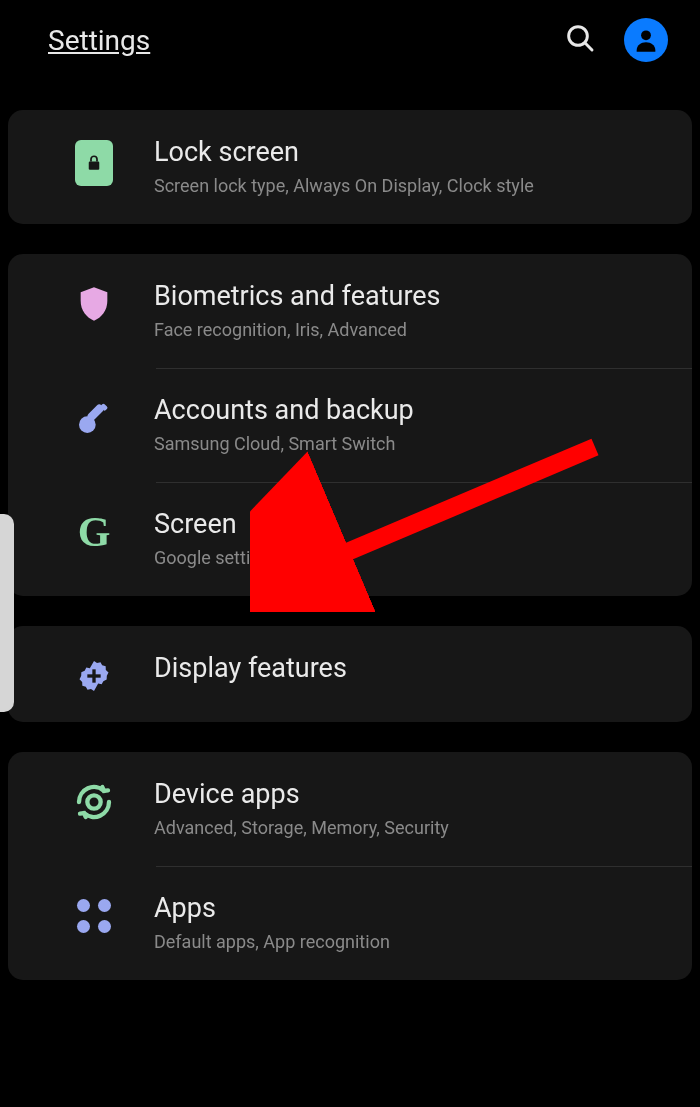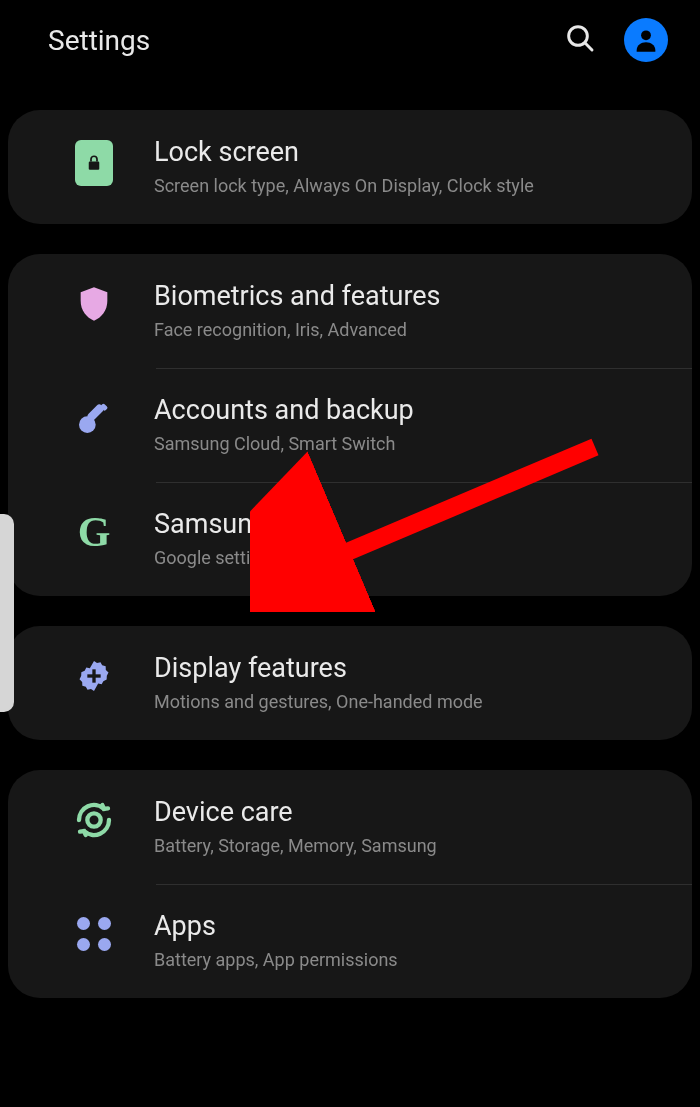--- a/index.html
+++ b/index.html
@@ -14,20 +14,21 @@
   .header {
     display: flex;
     align-items: center;
     padding: 18px 26px 18px 48px;
   }
   .header-title {
     color: #e8e8e8;
     font-size: 28px;
     font-weight: 400;
     flex: 1;
+    text-decoration: underline;
   }
   .header-icons {
     display: flex;
     align-items: center;
     gap: 28px;
     margin-right: 6px;
   }
   .search-icon svg { width: 32px; height: 32px; }
   .avatar {
     width: 44px;
@@ -35,21 +36,21 @@
     background: #0a7bff;
     border-radius: 50%;
     display: flex;
     align-items: center;
     justify-content: center;
   }
   .avatar svg { width: 28px; height: 28px; }
   .content { padding: 0 8px 0 8px; }
   .card {
     background: #171717;
-    border-radius: 32px;
+    border-radius: 15px;
     margin-top: 30px;
     overflow: hidden;
   }
   .item {
     display: flex;
     align-items: flex-start;
     padding: 26px 20px 26px 26px;
     position: relative;
   }
   .item + .item::before {
@@ -178,70 +179,69 @@
       <div class="text-wrap">
         <div class="title">Accounts and backup</div>
         <div class="subtitle">Samsung Cloud, Smart Switch</div>
       </div>
     </div>
     <div class="item">
       <div class="icon-wrap">
         <span class="g-letter">G</span>
       </div>
       <div class="text-wrap">
-        <div class="title">Samsung</div>
+        <div class="title">Screen</div>
         <div class="subtitle">Google settings</div>
       </div>
     </div>
   </div>
 
   <div class="card">
     <div class="item">
       <div class="icon-wrap">
         <svg viewBox="0 0 24 24" fill="#9aa8f0">
           <path d="M12 3l1.8 1.2 2.1-.5 1 1.9 2.1.6.1 2.2 1.6 1.5-1 2-.1 2.2-2 1-1 1.9-2.1-.5L12 21l-1.8-1.2-2.1.5-1-1.9-2.1-.6-.1-2.2L3.3 14l1-2 .1-2.2 2-1 1-1.9 2.1.5L12 3z"></path>
           <rect x="11" y="8" width="2" height="8" fill="#171717"></rect>
           <rect x="8" y="11" width="8" height="2" fill="#171717"></rect>
         </svg>
       </div>
       <div class="text-wrap">
         <div class="title">Display features</div>
-        <div class="subtitle">Motions and gestures, One-handed mode</div>
       </div>
     </div>
   </div>
 
   <div class="card">
     <div class="item">
       <div class="icon-wrap">
         <svg viewBox="0 0 24 24" fill="none" stroke="#8edaa7" stroke-width="2.6" stroke-linecap="round">
           <circle cx="12" cy="12" r="4"></circle>
           <path d="M3 12a9 9 0 0 1 15-6.7"></path>
           <path d="M21 12a9 9 0 0 1-15 6.7"></path>
           <polyline points="17,3 18,5.3 20.4,5"></polyline>
           <polyline points="7,21 6,18.7 3.6,19"></polyline>
         </svg>
       </div>
       <div class="text-wrap">
-        <div class="title">Device care</div>
-        <div class="subtitle">Battery, Storage, Memory, Samsung</div>
+        <div class="title">Device apps</div>
+        <div class="subtitle">Advanced, Storage, Memory, Security</div>
       </div>
     </div>
     <div class="item">
       <div class="icon-wrap">
         <div class="dots">
             <span></span>
             <span></span>
             <span></span>
             <span></span>
           </div>
       </div>
       <div class="text-wrap">
         <div class="title">Apps</div>
-        <div class="subtitle">Battery apps, App permissions</div>
+        <div class="subtitle">Default apps, App recognition</div>
       </div>
     </div>
   </div>
 
 </div>
 
 <div class="scroll-hint"></div>
 
 <svg class="arrow" viewBox="0 0 360 180">
   <defs>

